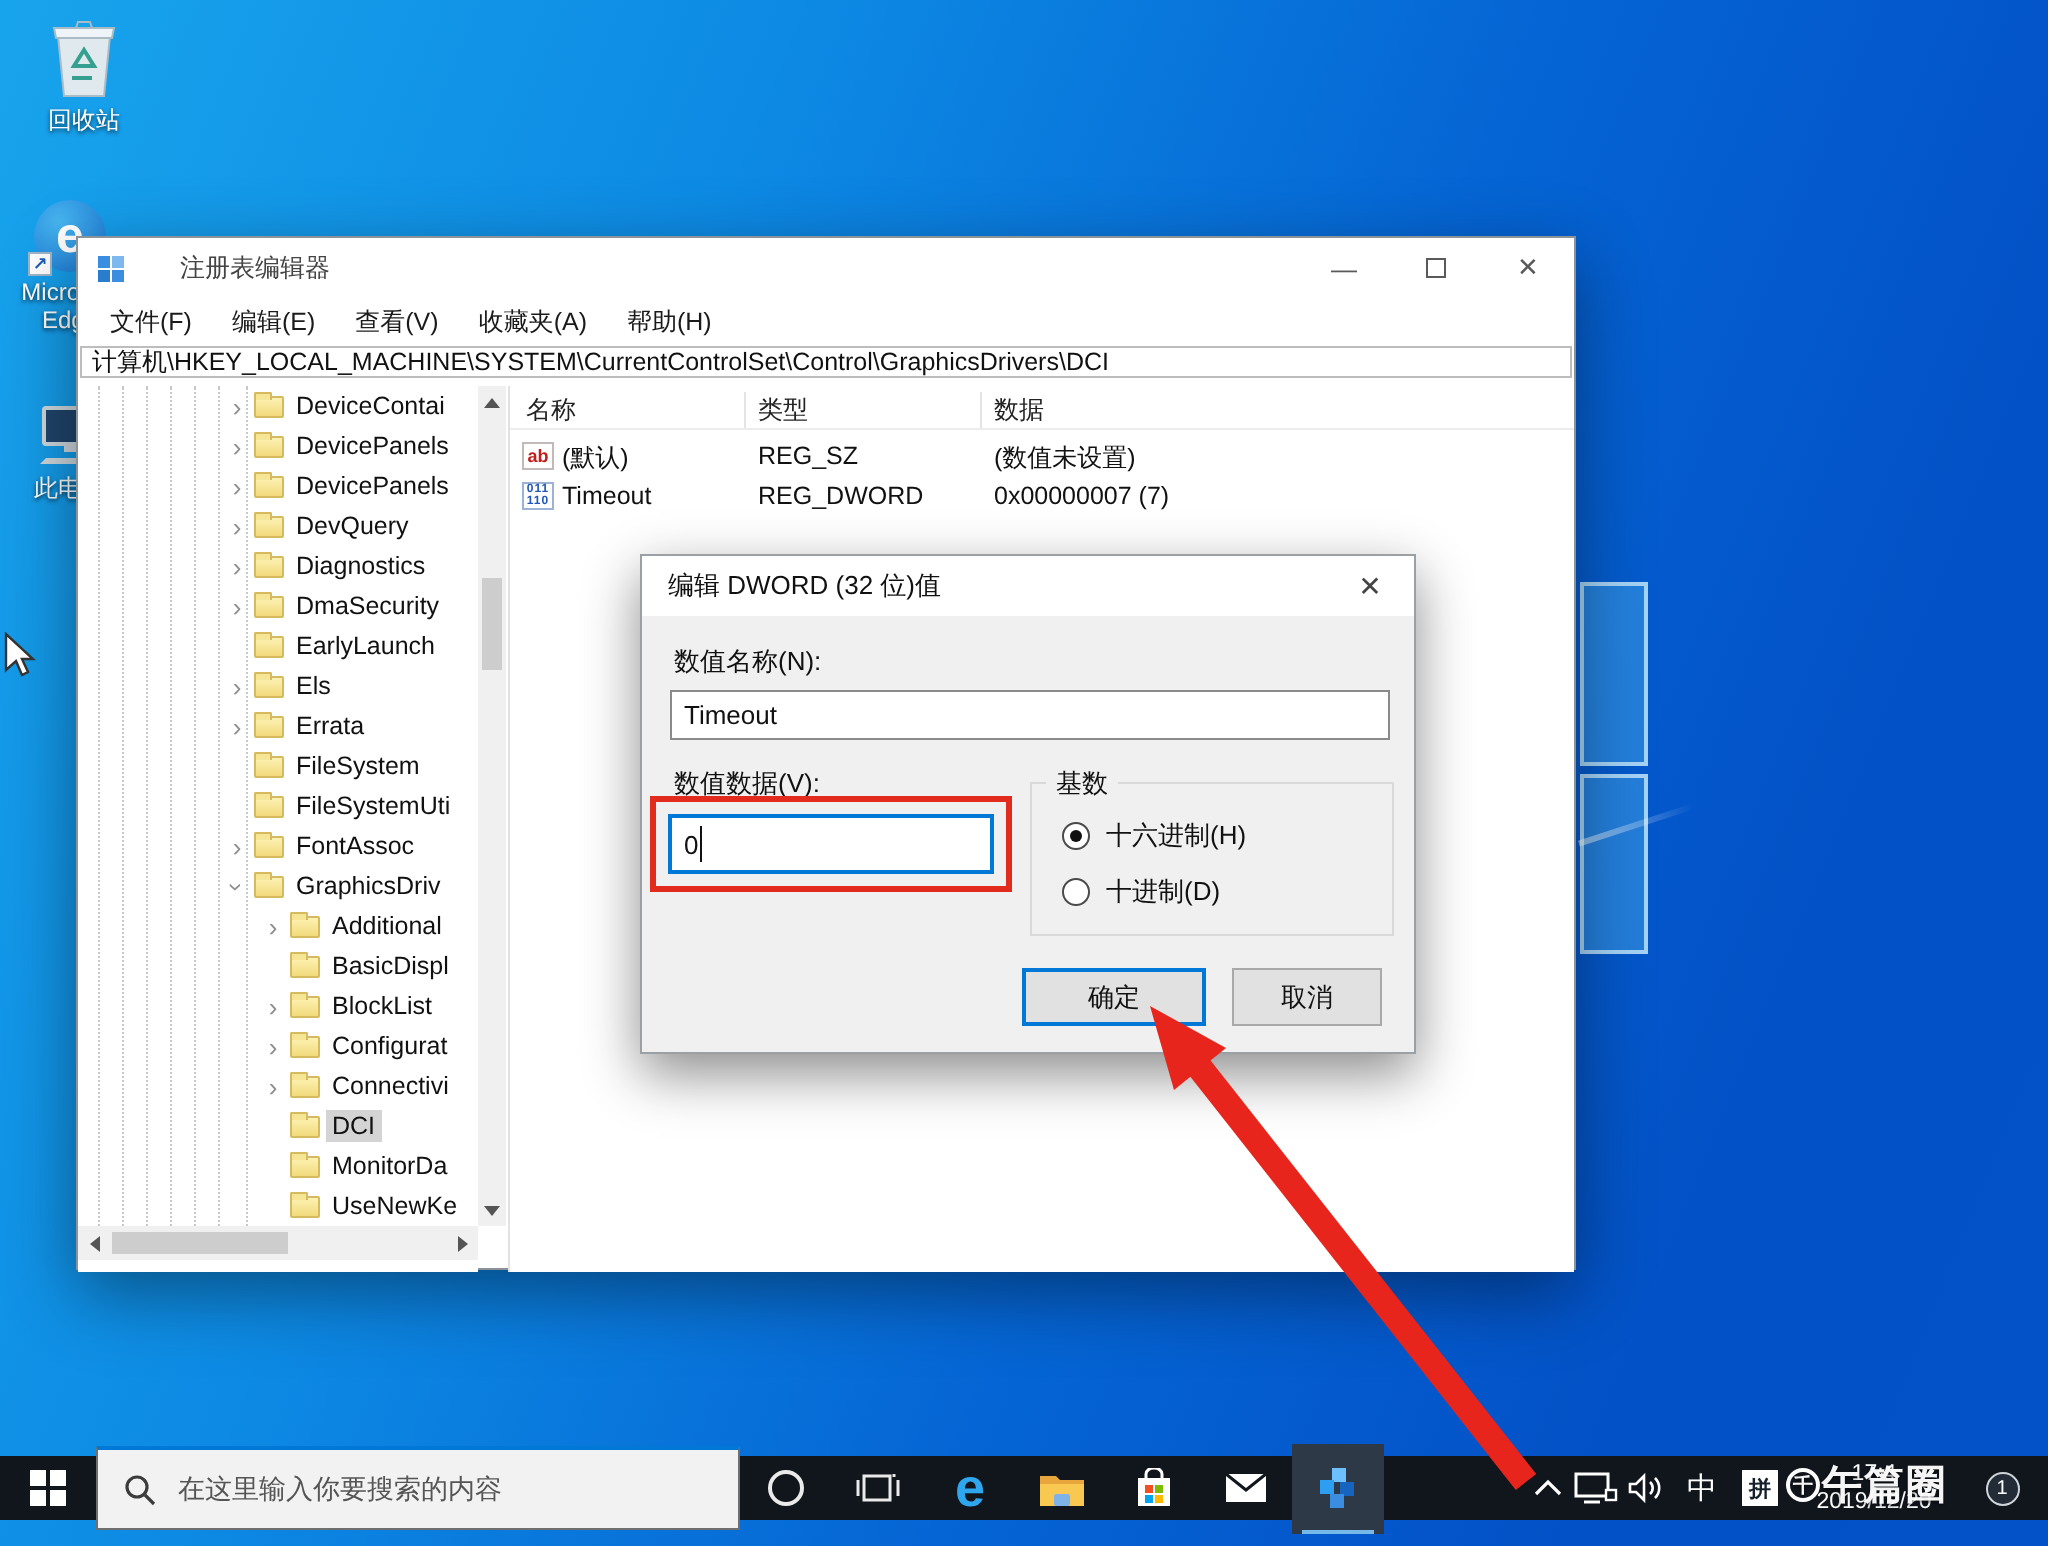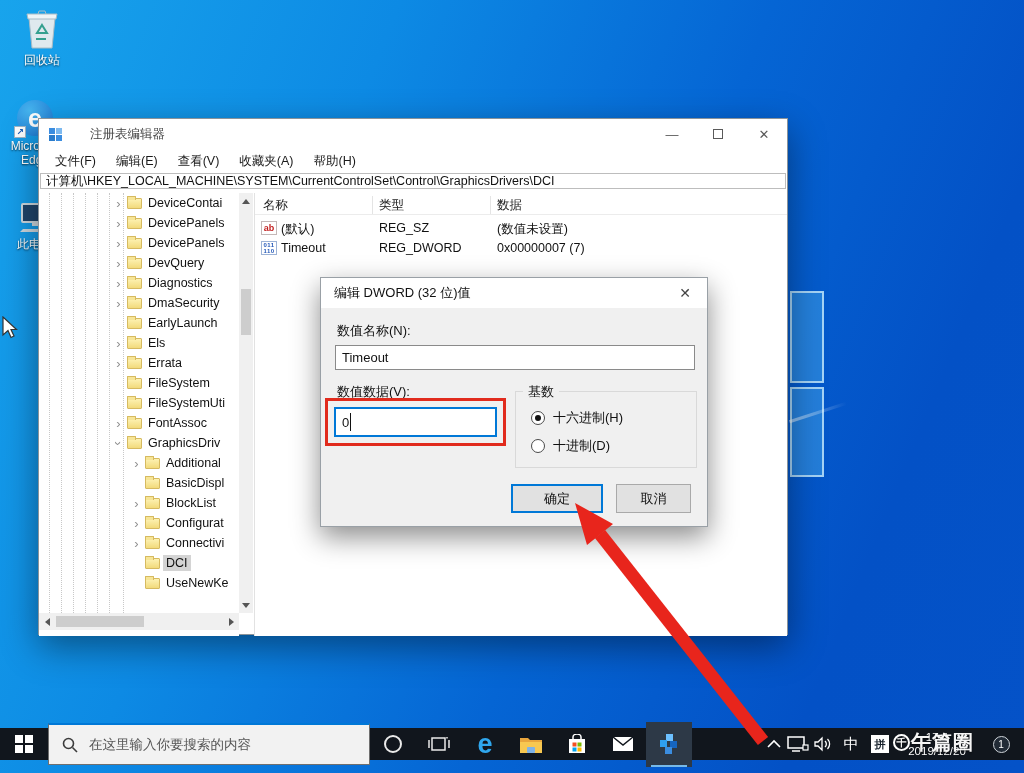--- a/index.html
+++ b/index.html
@@ -372,20 +372,27 @@
               <span class="twisty none"></span>
               <span class="lbl-wrap">
                 <span class="folder"></span>
                 <span class="lbl">DCI</span>
               </span>
             </div>
             <div class="tree-item lvl1">
               <span class="twisty none"></span>
               <span class="lbl-wrap">
                 <span class="folder"></span>
+                <span class="lbl">MonitorDa</span>
+              </span>
+            </div>
+            <div class="tree-item lvl1">
+              <span class="twisty none"></span>
+              <span class="lbl-wrap">
+                <span class="folder"></span>
                 <span class="lbl">UseNewKe</span>
               </span>
             </div>
           </div>
         <div class="hscroll">
           <div class="sb-btn">
               <div class="tri-left"></div>
             </div>
           <div class="h-thumb"></div>
           <div class="sb-btn h-btn-right">

